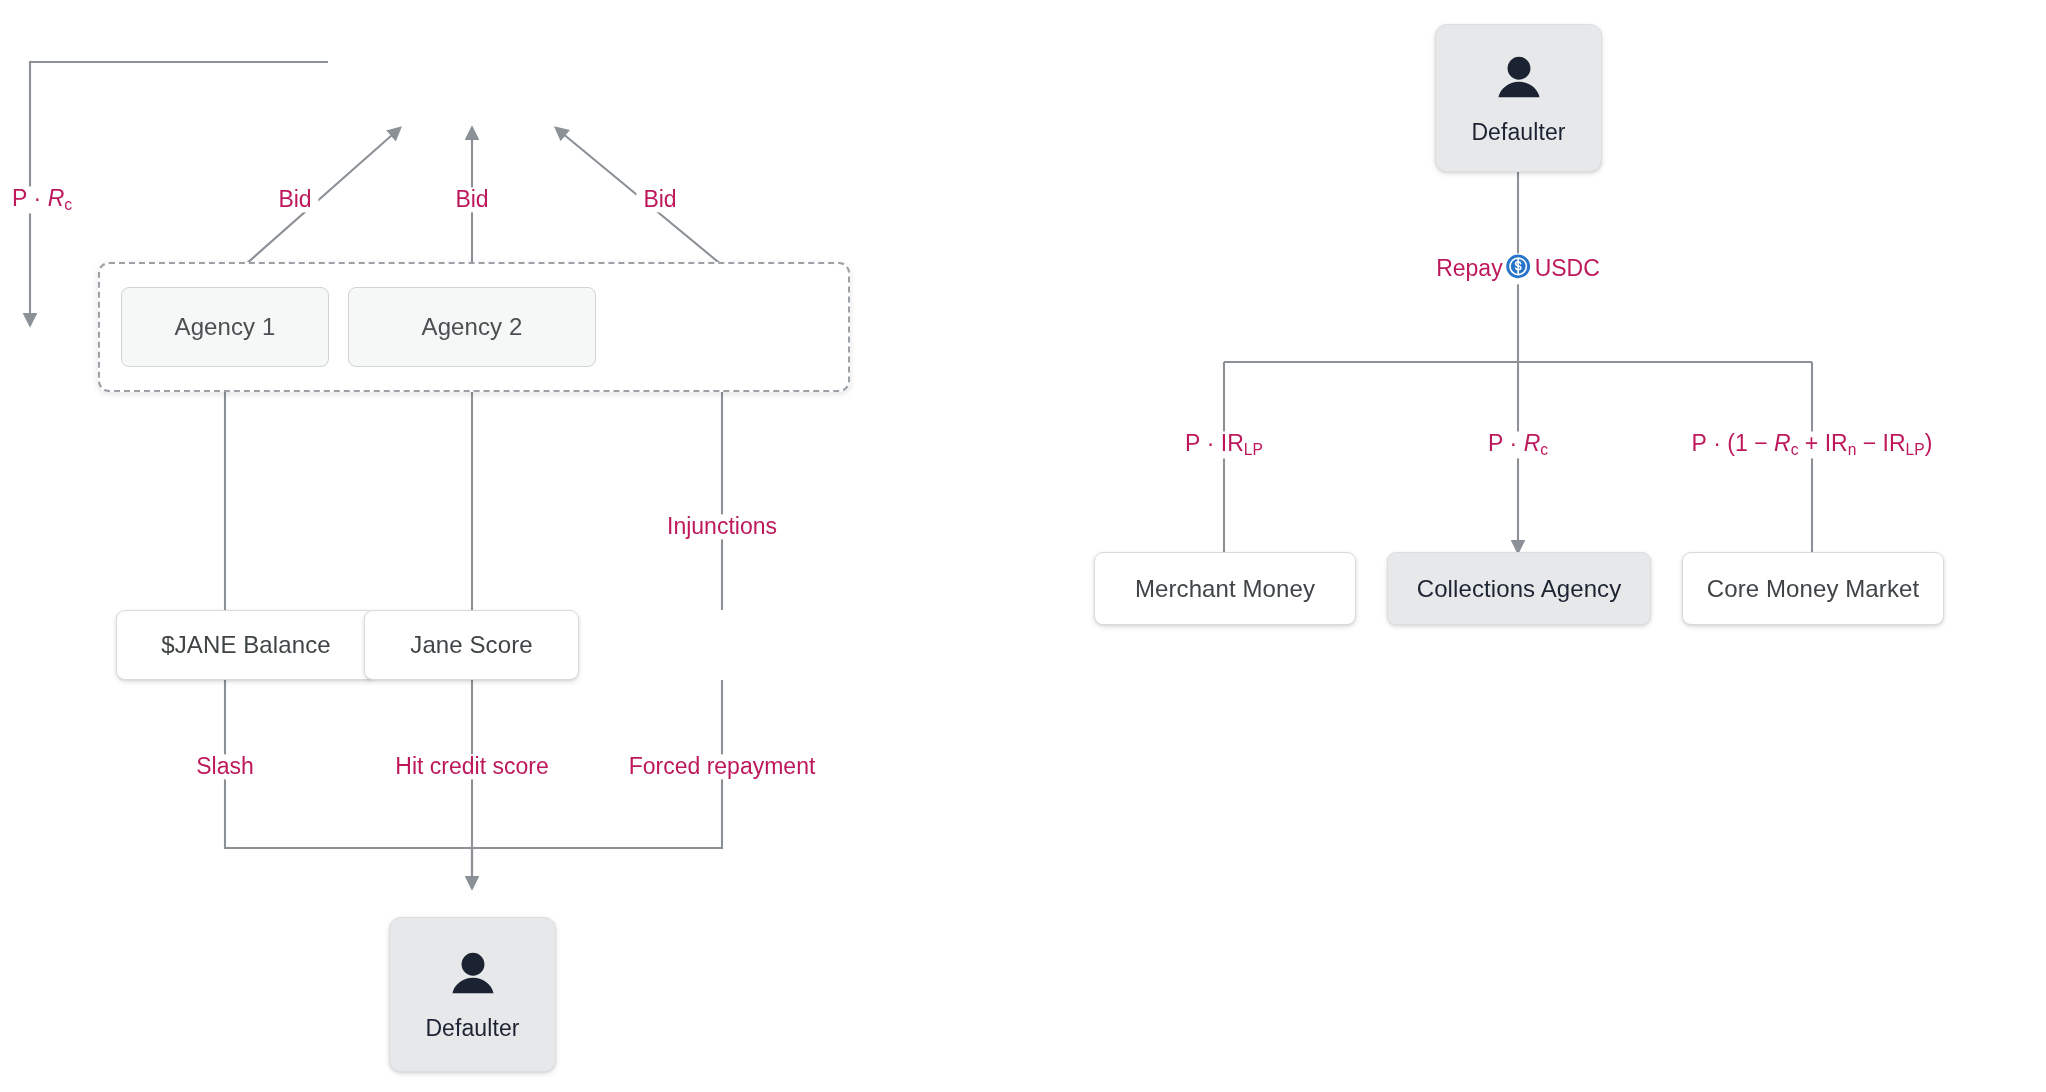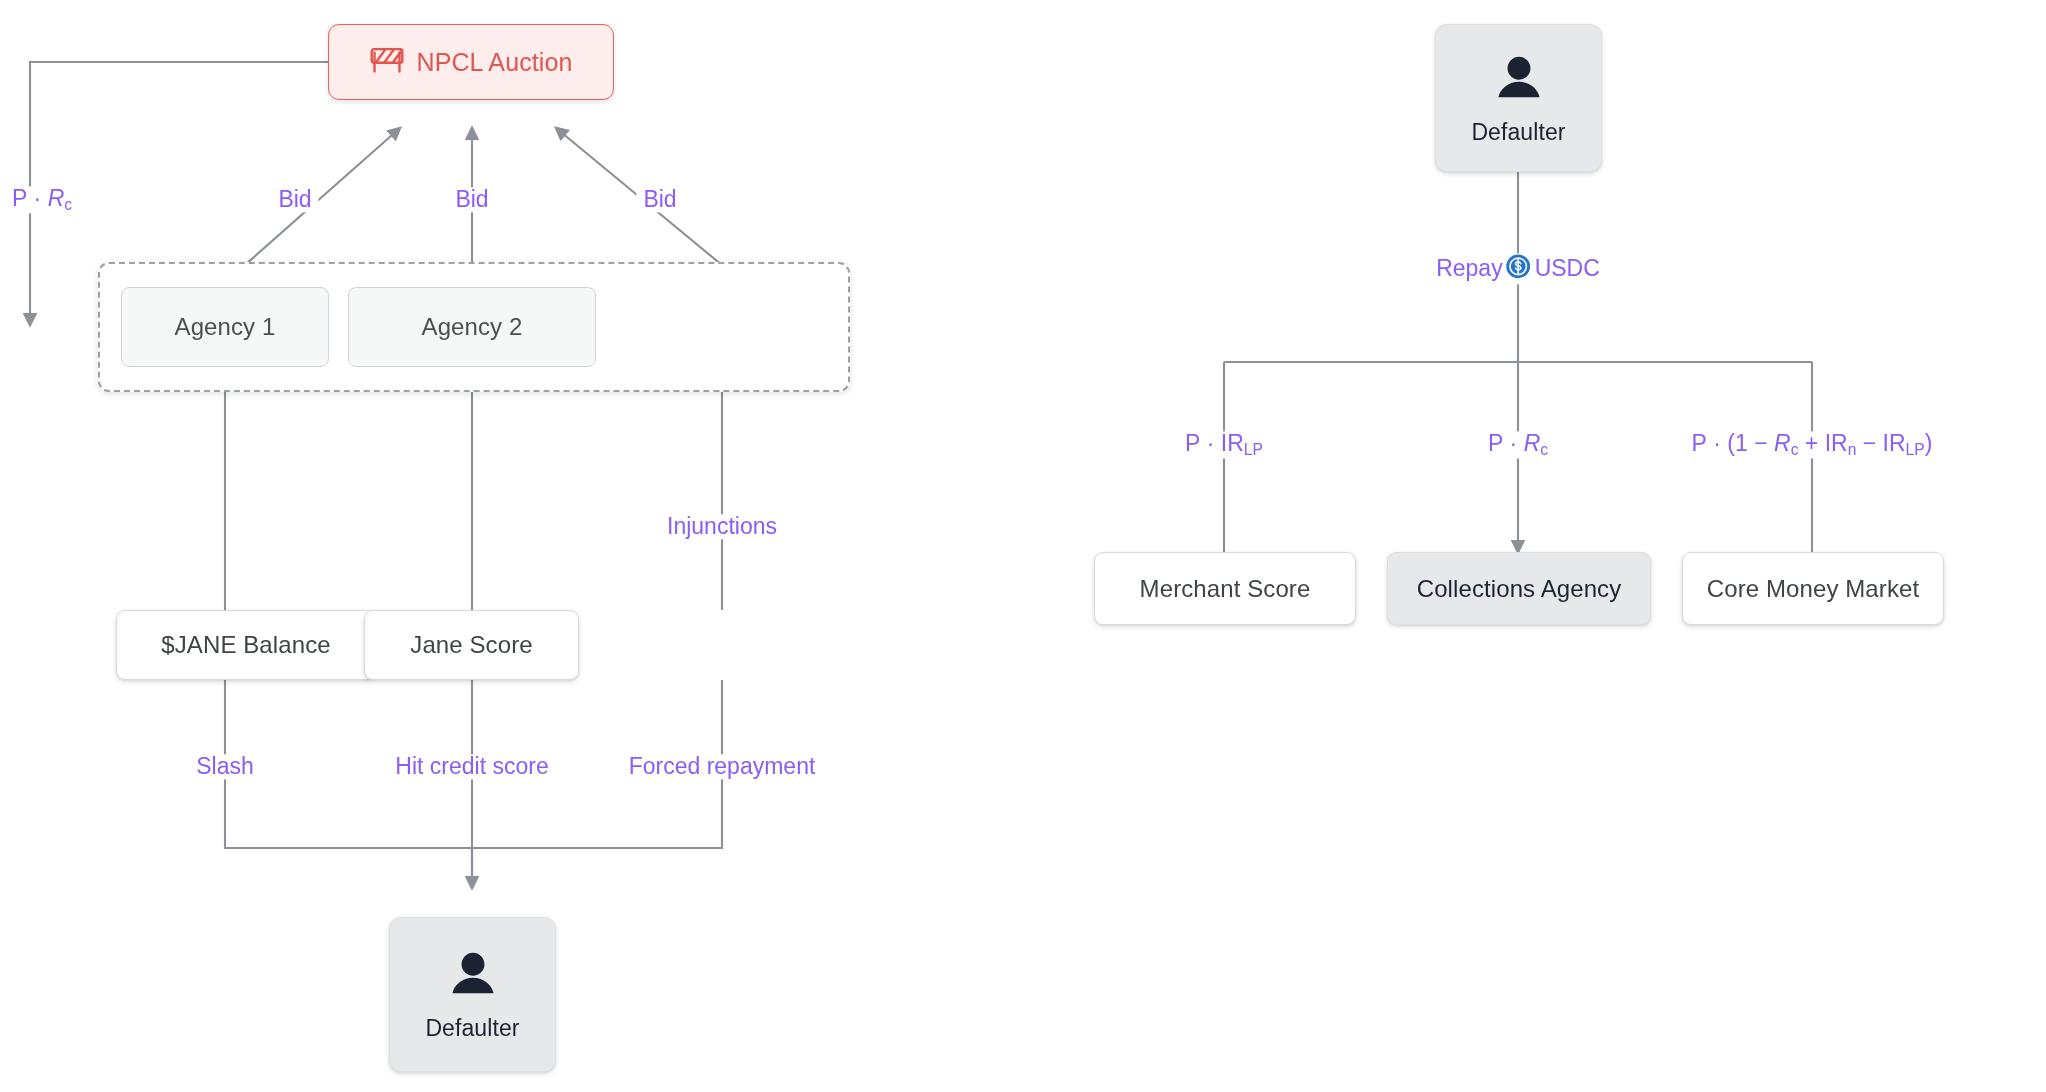--- a/index.html
+++ b/index.html
@@ -78,21 +78,21 @@
     position: absolute;
     box-sizing: border-box;
     border: 2px dashed #9ba1a6;
     border-radius: 11px;
     background: #ffffff;
     box-shadow: 0 2px 6px rgba(20,24,30,0.12);
   }
   .edge-label {
     position: absolute;
     font-size: 23px;
-    color: #8b5cf6;
+    color: #be185d;
     white-space: nowrap;
     background: #ffffff;
     padding: 0 7px;
     line-height: 1.1;
     transform: translate(-50%, -50%);
   }
   .edge-label .ital { font-style: italic; }
   .edge-label sub { font-size: 0.68em; vertical-align: -0.25em; }
   .person-glyph { display: block; }
   .usdc-glyph { display: inline-block; vertical-align: -4px; margin: 0 3px; }
@@ -128,30 +128,20 @@
     <path d="M 722 680 L 722 848 L 472 848 L 472 888" fill="none" stroke="#8b9196" stroke-width="2.1"></path>
 
     <path d="M 1518 172 L 1518 362" fill="none" stroke="#8b9196" stroke-width="2.1"></path>
     <path d="M 1224 362 L 1812 362" fill="none" stroke="#8b9196" stroke-width="2.1"></path>
 
     <path d="M 1224 362 L 1224 552" fill="none" stroke="#8b9196" stroke-width="2.1"></path>
     <path d="M 1518 362 L 1518 552" fill="none" stroke="#8b9196" stroke-width="2.1" marker-end="url(#arrow)"></path>
     <path d="M 1812 362 L 1812 552" fill="none" stroke="#8b9196" stroke-width="2.1"></path>
   </svg>
 
-  <div class="node node-danger" style="left:328px; top:24px; width:286px; height:76px;">
-    <span class="barrier-glyph">
-      <svg width="34" height="27" viewBox="0 0 24 19" fill="none" stroke="#e0554d" stroke-width="1.7" stroke-linecap="round" stroke-linejoin="round">
-        <rect x="1.2" y="2.2" width="21.6" height="9.6" rx="1.4"></rect>
-        <path d="M3.2 18V4.5 M20.8 18V4.5"></path>
-        <path d="M4 11.8 L11 2.2 M10 11.8 L17 2.2 M16 11.8 L22.6 3"></path>
-      </svg>
-    </span>
-    <span>NPCL Auction</span>
-  </div>
 
   <div class="edge-label" style="left:42px; top:200px;">P&nbsp;·&nbsp;<span class="ital">R</span><sub>c</sub></div>
 
   <div class="edge-label" style="left:295px; top:200px;"><span>Bid</span></div>
   <div class="edge-label" style="left:472px; top:200px;"><span>Bid</span></div>
   <div class="edge-label" style="left:660px; top:200px;"><span>Bid</span></div>
 
   <div class="group-box" style="left:98px; top:262px; width:752px; height:130px;"></div>
 
   <div class="node node-soft" style="left:121px; top:287px; width:208px; height:80px;">
@@ -205,21 +195,21 @@
       </svg>
     </span>
     <span>USDC</span>
   </div>
 
   <div class="edge-label" style="left:1224px; top:445px;">P&nbsp;·&nbsp;IR<sub>LP</sub></div>
   <div class="edge-label" style="left:1518px; top:445px;">P&nbsp;·&nbsp;<span class="ital">R</span><sub>c</sub></div>
   <div class="edge-label" style="left:1812px; top:445px;">P&nbsp;·&nbsp;(1&nbsp;−&nbsp;<span class="ital">R</span><sub>c</sub>&nbsp;+&nbsp;IR<sub>n</sub>&nbsp;−&nbsp;IR<sub>LP</sub>)</div>
 
   <div class="node node-plain" style="left:1094px; top:552px; width:262px; height:73px;">
-    <span>Merchant Score</span>
+    <span>Merchant Money</span>
   </div>
   <div class="node node-gray" style="left:1387px; top:552px; width:264px; height:73px;">
     <span>Collections Agency</span>
   </div>
   <div class="node node-plain" style="left:1682px; top:552px; width:262px; height:73px;">
     <span>Core Money Market</span>
   </div>
 
 </div>
 

